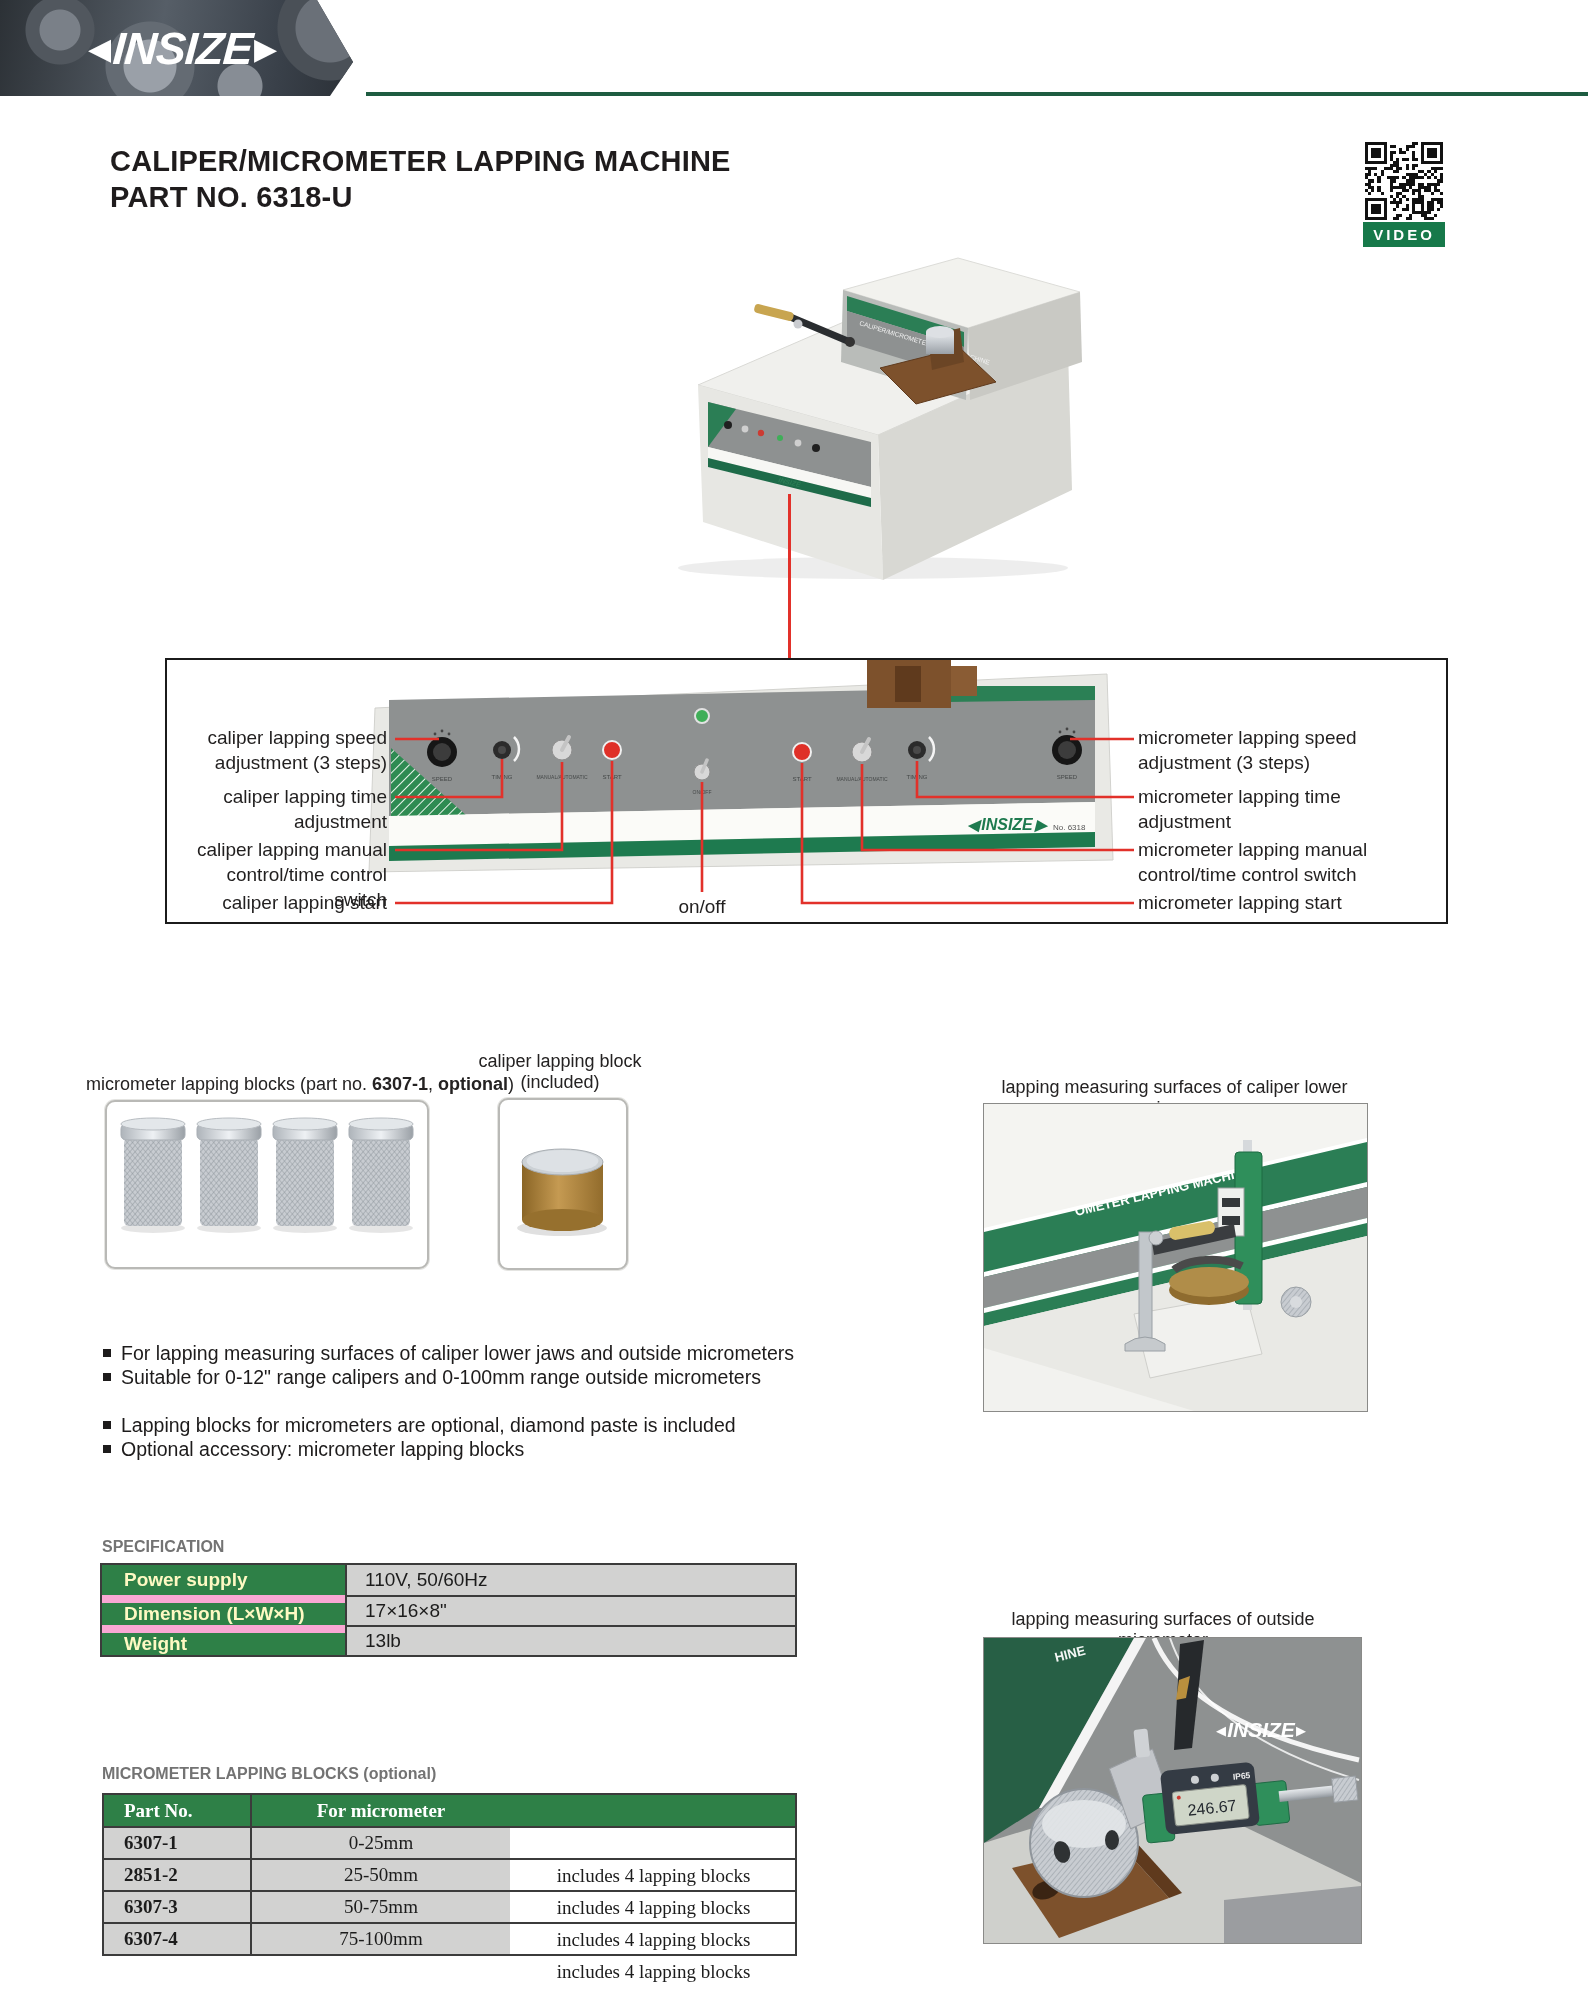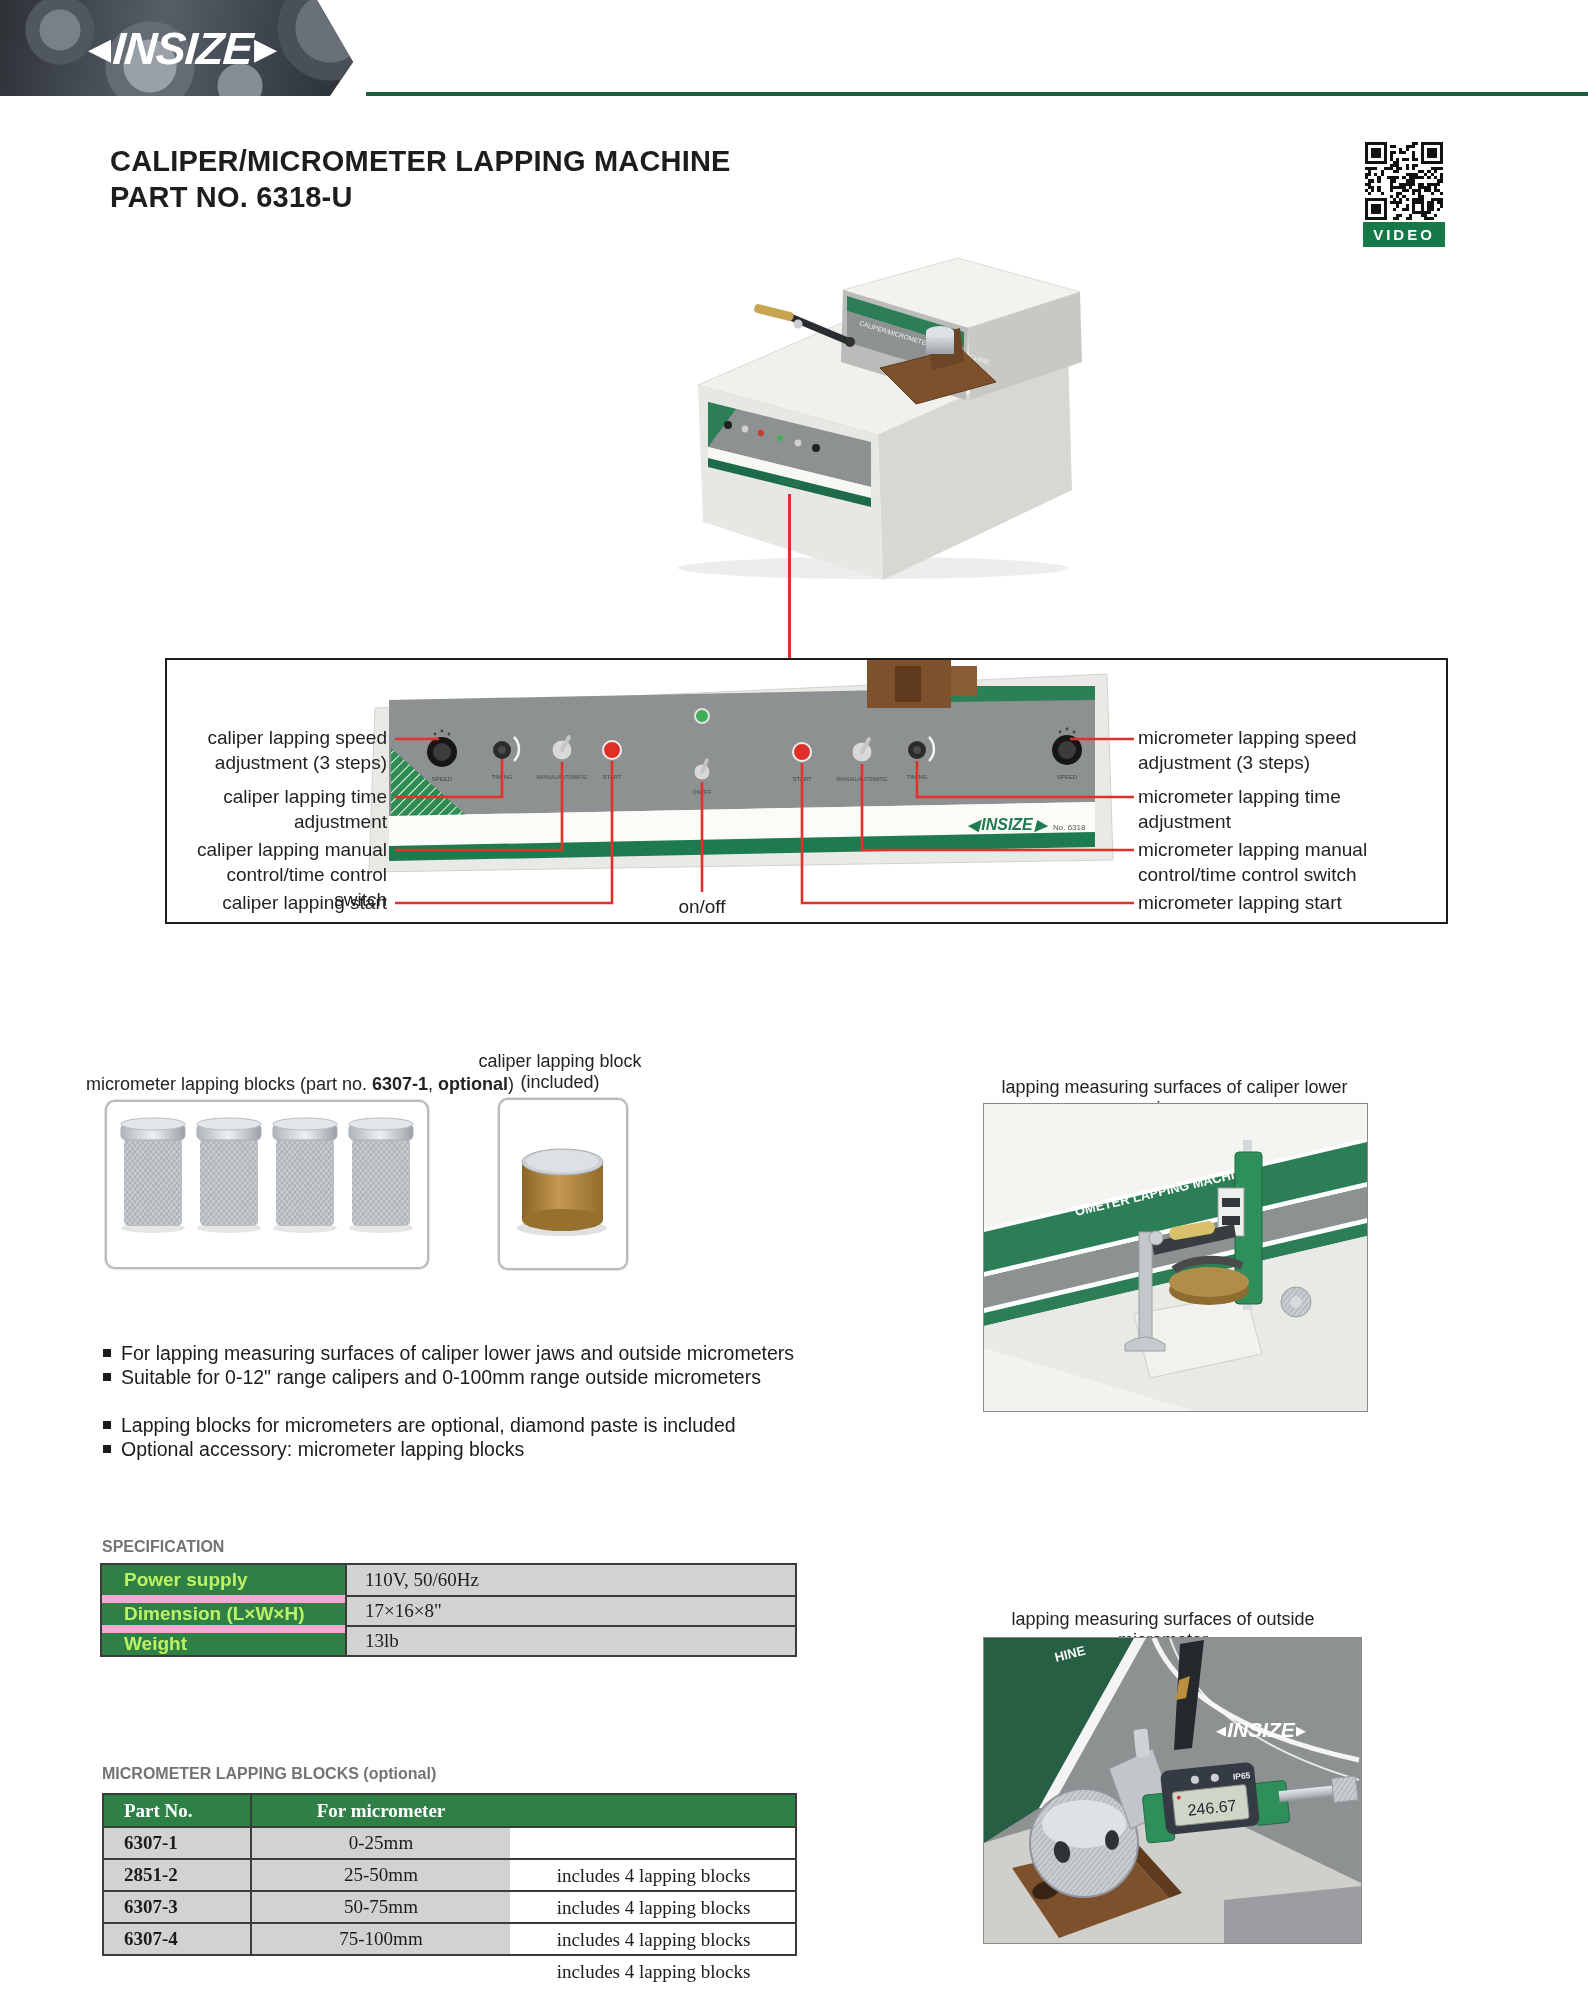--- a/index.html
+++ b/index.html
@@ -47,24 +47,24 @@
   
   .feat{left:103px;width:900px;font-size:19.5px;color:#1d1b1b;display:flex;align-items:flex-start;}
   .feat .sq{width:8px;height:8px;background:#1d1b1b;margin:7px 10px 0 0;flex:0 0 auto;}
 
   
   .sechead{font-size:16px;font-weight:bold;color:#737373;}
   .spec{left:100px;top:1563px;width:697px;border:2px solid #3b3b3b;box-sizing:border-box;}
   .spec .row{display:flex;height:30px;}
   .spec .row + .row .lab{border-top:8px solid #f9a8d4;}
   .spec .row + .row .val{border-top:2px solid #3b3b3b;}
-  .spec .lab{width:243px;background:#2e8047;color:#bef264;font-weight:bold;font-size:19px;
+  .spec .lab{width:243px;background:#2e8047;color:#fef9c3;font-weight:bold;font-size:19px;
              display:flex;align-items:center;padding-left:22px;box-sizing:border-box;}
   .spec .val{flex:1;background:#d2d2d1;font-size:19px;display:flex;align-items:center;
-             padding-left:18px;border-left:2px solid #3b3b3b;box-sizing:border-box;font-family:Liberation Serif, serif;}
+             padding-left:18px;border-left:2px solid #3b3b3b;box-sizing:border-box;}
 
   .mtab{left:102px;top:1793px;width:695px;border:2px solid #3b3b3b;box-sizing:border-box;}
   .mtab .trow{display:flex;height:30px;border-top:2px solid #3b3b3b;font-family:Liberation Serif, serif;}
   .mtab .trow.head{height:31px;border-top:none;background:#2e8047;color:#fff;font-weight:bold;}
   .mtab .c{display:flex;align-items:center;font-size:19px;box-sizing:border-box;background:#d2d2d1;}
   .mtab .head .c{background:#2e8047;}
   .mtab .c1{width:146px;padding-left:20px;}
   .mtab .c2{width:260px;justify-content:center;border-left:2px solid #3b3b3b;}
   .mtab .c3{flex:1;justify-content:center;border-left:2px solid #3b3b3b;margin-top:48px;}
   .mtab .part{font-weight:bold;}

